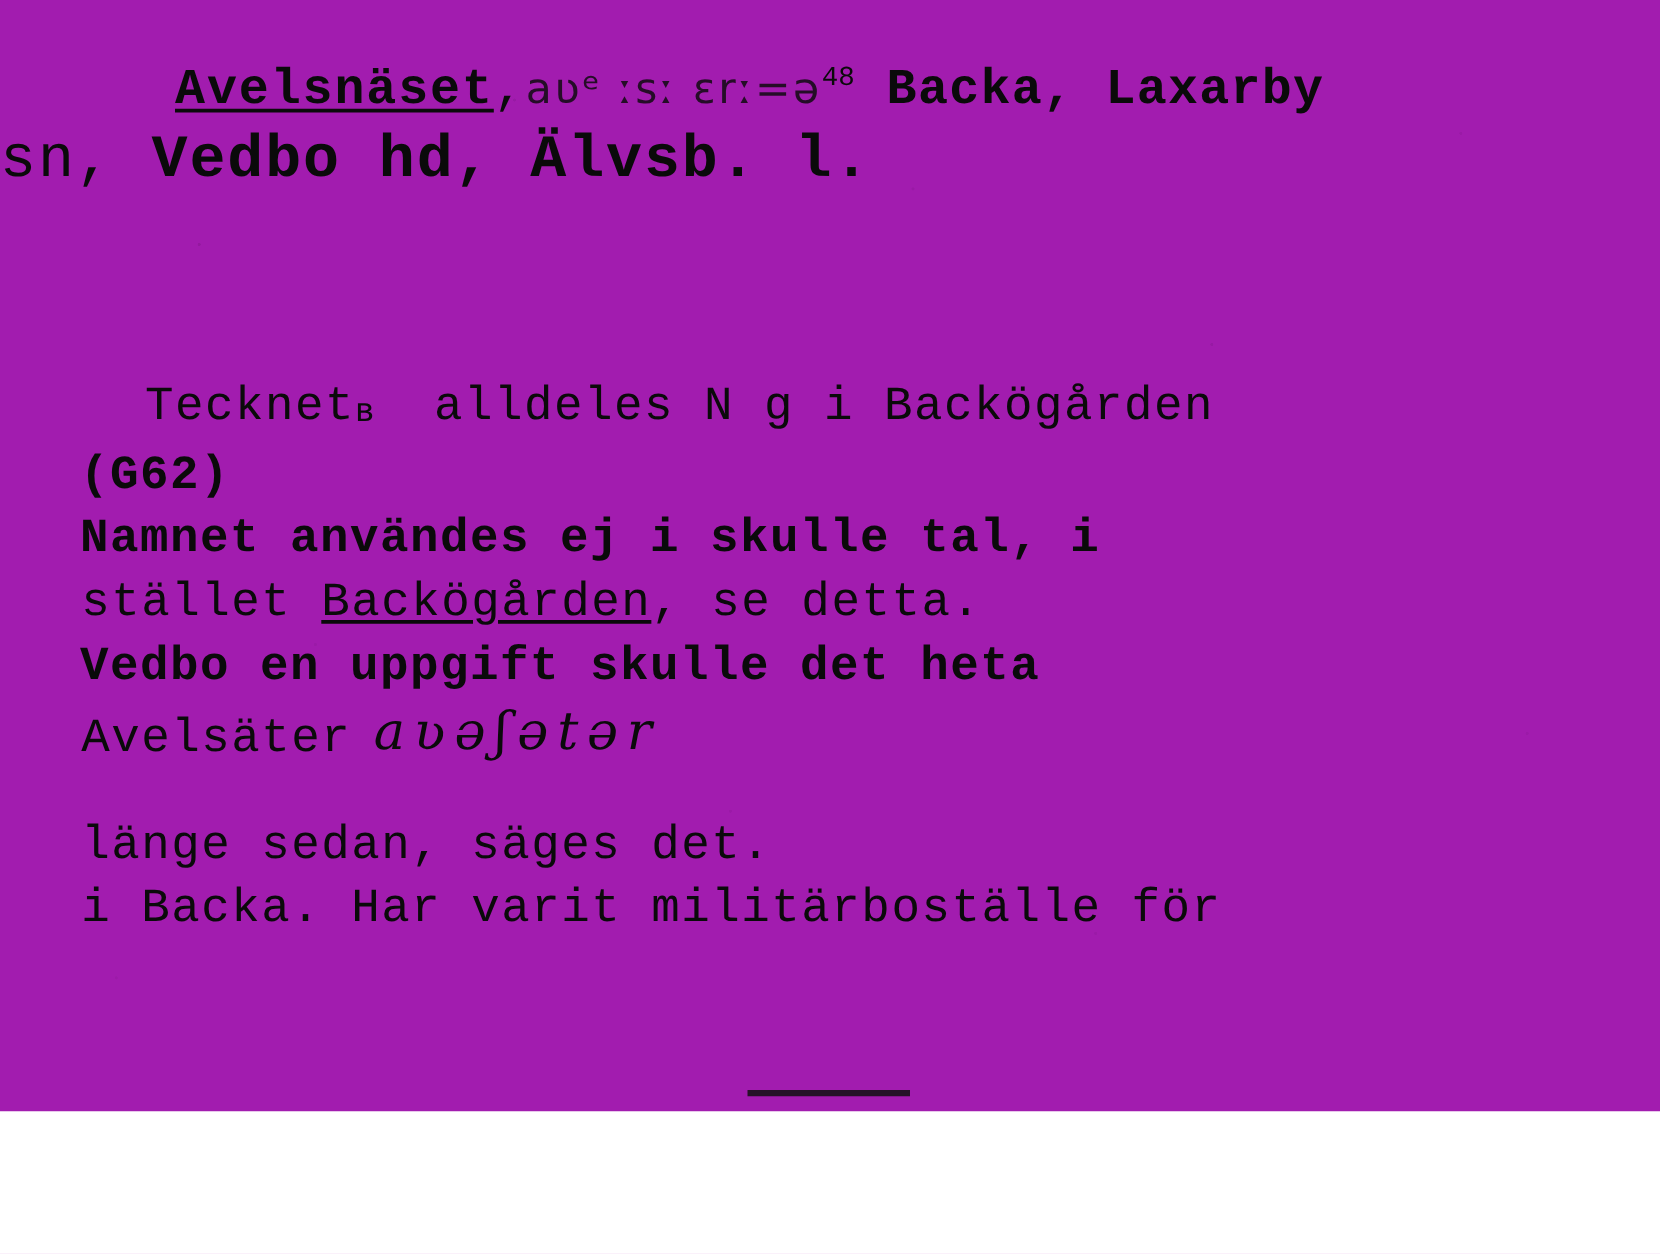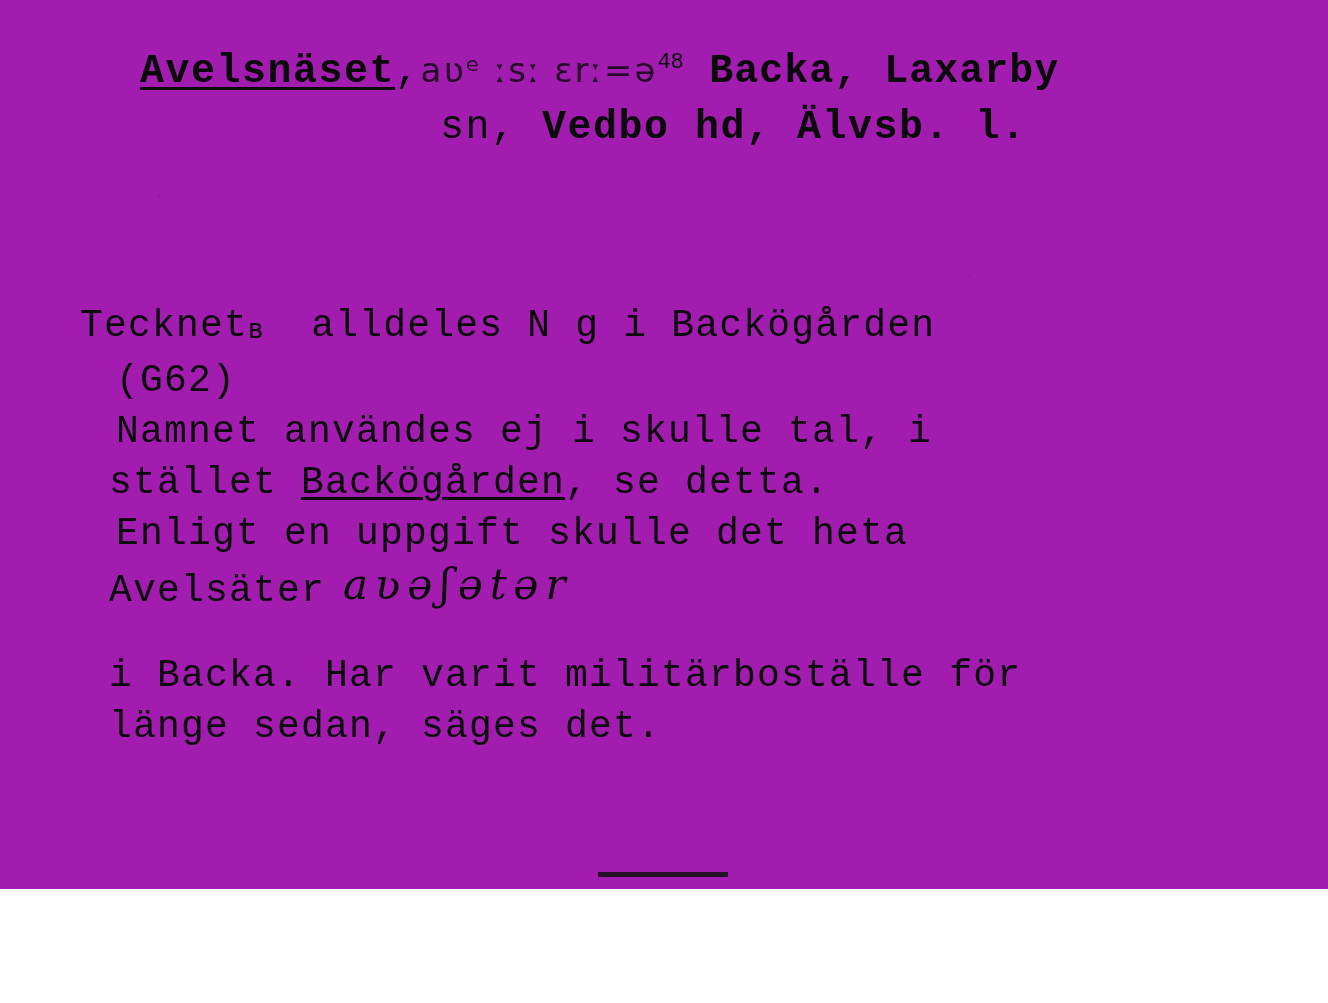--- a/index.html
+++ b/index.html
@@ -74,43 +74,42 @@
   .hl-sup {
     font-size: 22px;
     vertical-align: super;
     letter-spacing: 0;
   }
   .hl-rest {
     font-weight: 700;
     letter-spacing: 1px;
   }
   .header-line2 {
-    padding-left: 440px;
-    font-size: 40px;
+    font-size: 48px;
     line-height: 58px;
     letter-spacing: 1.5px;
     font-weight: 700;
     white-space: nowrap;
   }
   .header-line2 .thin { font-weight: 400; }
 
   
   .body-block {
     position: absolute;
     left: 0;
     top: 300px;
     width: 1328px;
     font-size: 38px;
     line-height: 51px;
     letter-spacing: 1.2px;
   }
   .para { margin: 0 0 0 0; }
-  .ln { white-space: nowrap; padding-left: 109px; }
-  .ln.indent { padding-left: 80px; }
-  .ln.indent-sm { padding-left: 116px; }
+  .ln { white-space: nowrap; padding-left: 65px; }
+  .ln.indent { padding-left: 116px; }
+  .ln.indent-sm { padding-left: 64px; font-weight: bold; }
   .u-word {
     text-decoration: underline;
     text-underline-offset: 4px;
     text-decoration-thickness: 3px;
   }
   .sym-small {
     font-family: "DejaVu Sans", sans-serif;
     font-size: 26px;
     vertical-align: -2px;
     letter-spacing: 0;
@@ -166,35 +165,35 @@
       <div class="ln indent-sm">
         <span>Namnet användes ej i skulle tal, i</span>
       </div>
       <div class="ln">
         <span>stället </span><span class="u-word">Backögården</span><span>, se detta.</span>
       </div>
     </div>
 
     <div class="para">
       <div class="ln indent-sm">
-        <span>Enligt en uppgift  skulle det heta</span>
+        <span>Vedbo en uppgift  skulle det heta</span>
       </div>
       <div class="ln">
         <span>Avelsäter</span><span class="handwrite">aʋəʃətər</span>
       </div>
     </div>
 
     <div class="gap-lg"></div>
 
     <div class="para">
       <div class="ln">
-        <span>i Backa. Har varit militärboställe för</span>
+        <span>länge sedan, säges det.</span>
       </div>
       <div class="ln">
-        <span>länge sedan, säges det.</span>
+        <span>i Backa. Har varit militärboställe för</span>
       </div>
     </div>
 
   </div>
 
   <div class="footer-nick"></div>
 
 </div>
 
 </body></html>

